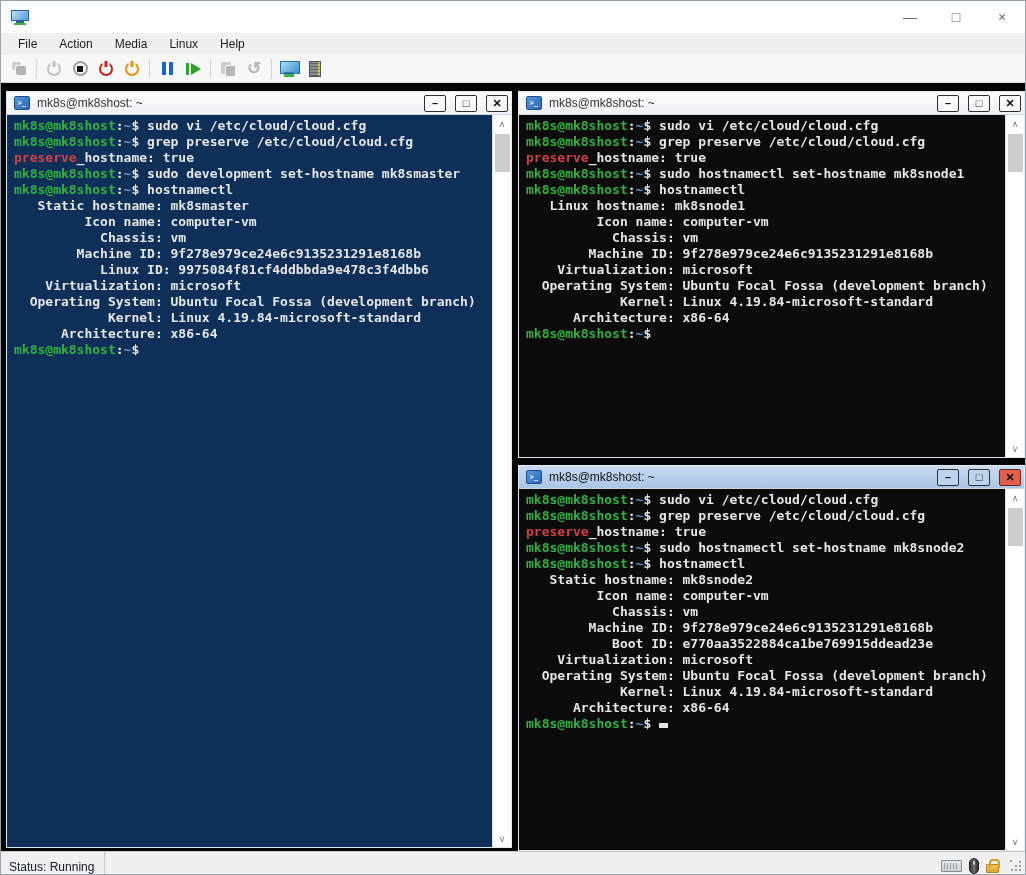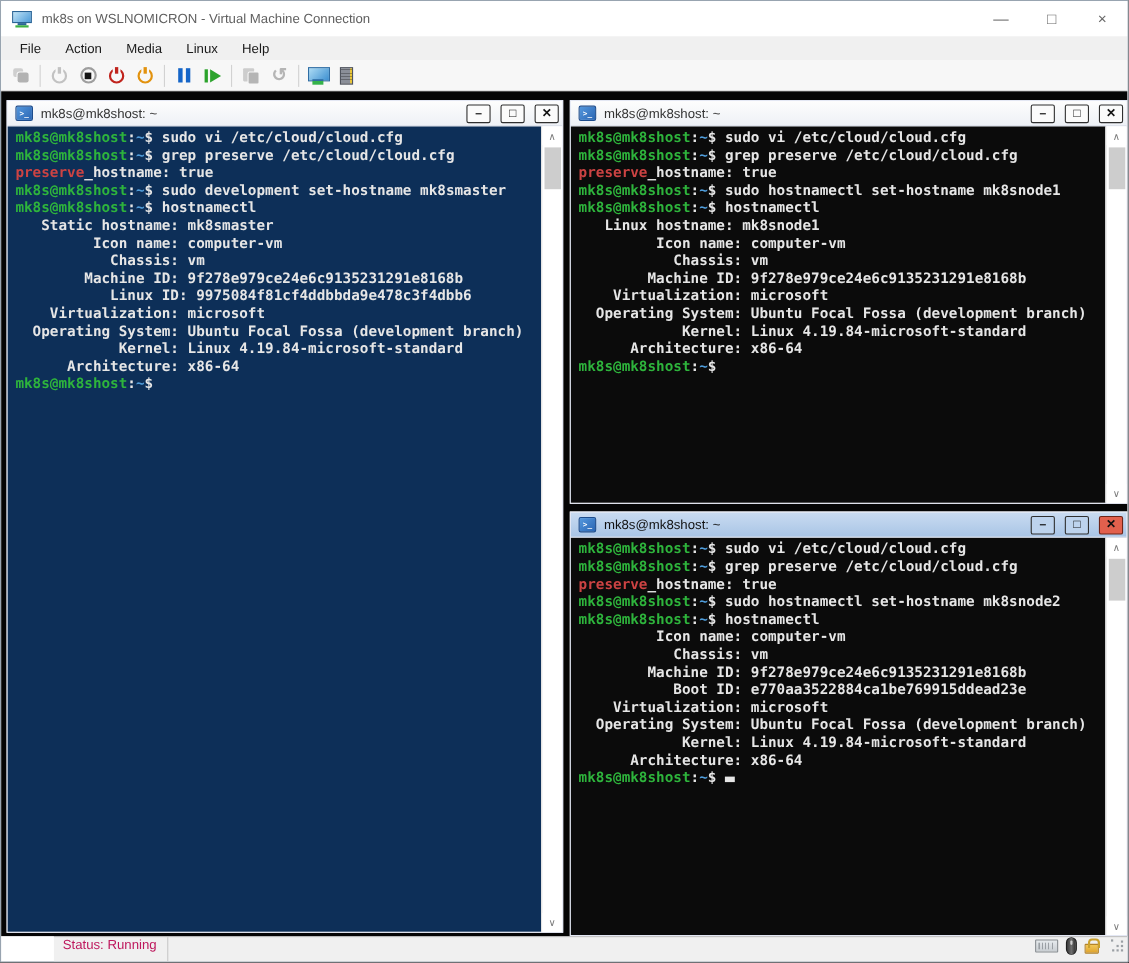--- a/index.html
+++ b/index.html
@@ -94,21 +94,21 @@
   .term-text { font:bold 13px/16px "DejaVu Sans Mono",monospace; padding:3px 0 0 7px; }
   .term-text > div { white-space:pre; height:16px; }
   .term-cursor { display:inline-block; width:9px; height:5px; background:#e6e6e6; }
 
   .term-scroll { width:19px; flex:none; background:#ffffff; border-left:1px solid #dfdfdf; display:flex; flex-direction:column; }
   .sbtn { height:17px; width:100%; flex:none; display:flex; align-items:center; justify-content:center; color:#7a7a7a; font-size:9px; background:#fff; }
   .sthumb { width:15px; margin:2px auto 0; height:38px; background:#cdcdcd; flex:none; }
   .sspace { flex:1; }
 
   
-  .statusbar { height:23px; flex:none; display:flex; align-items:flex-start; background:#f0f0f0; border-top:1px solid #c9c9c9; padding:0 2px 0 8px; font-size:12px; color:#be185d;margin-left:48px; }
+  .statusbar { height:23px; flex:none; display:flex; align-items:flex-end; background:#f0f0f0; border-top:1px solid #c9c9c9; padding:0 2px 0 8px; font-size:12px; color:#0f172a; }
   .status-sep { width:1px; align-self:stretch; background:#c9c9c9; margin-left:10px; }
   .tray { margin-left:auto; display:flex; align-items:center; gap:7px; }
 
   .ic-keyboard { position:relative; width:21px; height:12px; border:1px solid #858b90; background:linear-gradient(#e6eaed,#c9ced2); border-radius:1px; }
   .ic-keyboard::after { content:""; position:absolute; inset:2px;
     background:repeating-linear-gradient(90deg,#8b9196 0 1px,transparent 1px 3px); opacity:.8; }
 
   .ic-mouse { width:10px; height:16px; border-radius:5px; border:1px solid #1e1e1e; background:linear-gradient(90deg,#3a3a3a,#6e6e6e,#2e2e2e); position:relative; }
   .ic-mouse::after { content:""; position:absolute; left:3px; top:2px; width:2px; height:4px; background:#cfcfcf; border-radius:1px; }
 
@@ -123,21 +123,20 @@
 <body>
 
 <div class="app">
 
   <div class="titlebar">
     <span class="hv-icon">
         <span class="scr"></span>
         <span class="stand"></span>
         <span class="base"></span>
       </span>
-    <span class="title">mk8s on WSLNOMICRON - Virtual Machine Connection</span>
     <div class="win-controls">
       <span class="wc">
           <span>—</span>
         </span>
       <span class="wc">
           <span>□</span>
         </span>
       <span class="wc">
           <span>×</span>
         </span>
@@ -305,20 +304,21 @@
           </span>
       </div>
       <div class="term-body">
         <div class="term-content" style="background: rgb(11, 11, 11);">
           <div class="term-text">
               <div><span style="color: rgb(46, 180, 60);">mk8s@mk8shost</span><span style="color: rgb(230, 230, 230);">:</span><span style="color: rgb(79, 155, 216);">~</span><span style="color: rgb(230, 230, 230);">$ </span><span style="color: rgb(230, 230, 230);">sudo vi /etc/cloud/cloud.cfg</span></div>
               <div><span style="color: rgb(46, 180, 60);">mk8s@mk8shost</span><span style="color: rgb(230, 230, 230);">:</span><span style="color: rgb(79, 155, 216);">~</span><span style="color: rgb(230, 230, 230);">$ </span><span style="color: rgb(230, 230, 230);">grep preserve /etc/cloud/cloud.cfg</span></div>
               <div><span style="color: rgb(204, 67, 67);">preserve</span><span style="color: rgb(230, 230, 230);">_hostname: true</span></div>
               <div><span style="color: rgb(46, 180, 60);">mk8s@mk8shost</span><span style="color: rgb(230, 230, 230);">:</span><span style="color: rgb(79, 155, 216);">~</span><span style="color: rgb(230, 230, 230);">$ </span><span style="color: rgb(230, 230, 230);">sudo hostnamectl set-hostname mk8snode2</span></div>
               <div><span style="color: rgb(46, 180, 60);">mk8s@mk8shost</span><span style="color: rgb(230, 230, 230);">:</span><span style="color: rgb(79, 155, 216);">~</span><span style="color: rgb(230, 230, 230);">$ </span><span style="color: rgb(230, 230, 230);">hostnamectl</span></div>
+              <div><span style="color: rgb(230, 230, 230);">   Static hostname: mk8snode2</span></div>
               <div><span style="color: rgb(230, 230, 230);">         Icon name: computer-vm</span></div>
               <div><span style="color: rgb(230, 230, 230);">           Chassis: vm</span></div>
               <div><span style="color: rgb(230, 230, 230);">        Machine ID: 9f278e979ce24e6c9135231291e8168b</span></div>
               <div><span style="color: rgb(230, 230, 230);">           Boot ID: e770aa3522884ca1be769915ddead23e</span></div>
               <div><span style="color: rgb(230, 230, 230);">    Virtualization: microsoft</span></div>
               <div><span style="color: rgb(230, 230, 230);">  Operating System: Ubuntu Focal Fossa (development branch)</span></div>
               <div><span style="color: rgb(230, 230, 230);">            Kernel: Linux 4.19.84-microsoft-standard</span></div>
               <div><span style="color: rgb(230, 230, 230);">      Architecture: x86-64</span></div>
               <div><span style="color: rgb(46, 180, 60);">mk8s@mk8shost</span><span style="color: rgb(230, 230, 230);">:</span><span style="color: rgb(79, 155, 216);">~</span><span style="color: rgb(230, 230, 230);">$ </span><span class="term-cursor"></span></div>
             </div>

